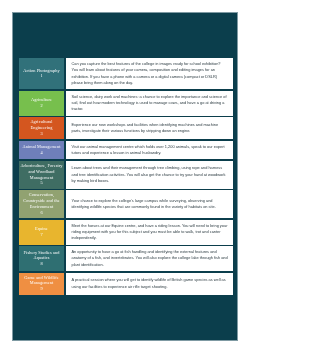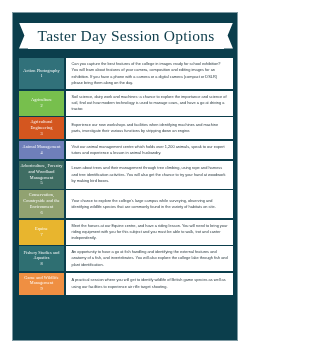--- a/index.html
+++ b/index.html
@@ -137,25 +137,20 @@
     color: #2b3a40;
     text-align: left;
   }
 </style>
 </head>
 <body>
 
 <div id="poster">
   <div class="poster-board" style="background: rgb(11, 62, 76);">
 
-    <div class="title-zone">
-      <div class="ribbon">
-        <span class="ribbon-title">Taster Day Session Options</span>
-      </div>
-    </div>
 
     <div class="rows">
 
       <div class="session-row">
         <div class="cat-cell" style="background: rgb(49, 113, 122);">
           <span class="cat-name">Action Photography</span>
           <span class="cat-num">1</span>
         </div>
         <div class="desc-cell">
           <span class="desc-text">Can you capture the best features of the college in images ready for school exhibition? You will learn about features of your camera, composition and editing images for an exhibition. If you have a phone with a camera or a digital camera (compact or DSLR) please bring them along on the day.</span>

